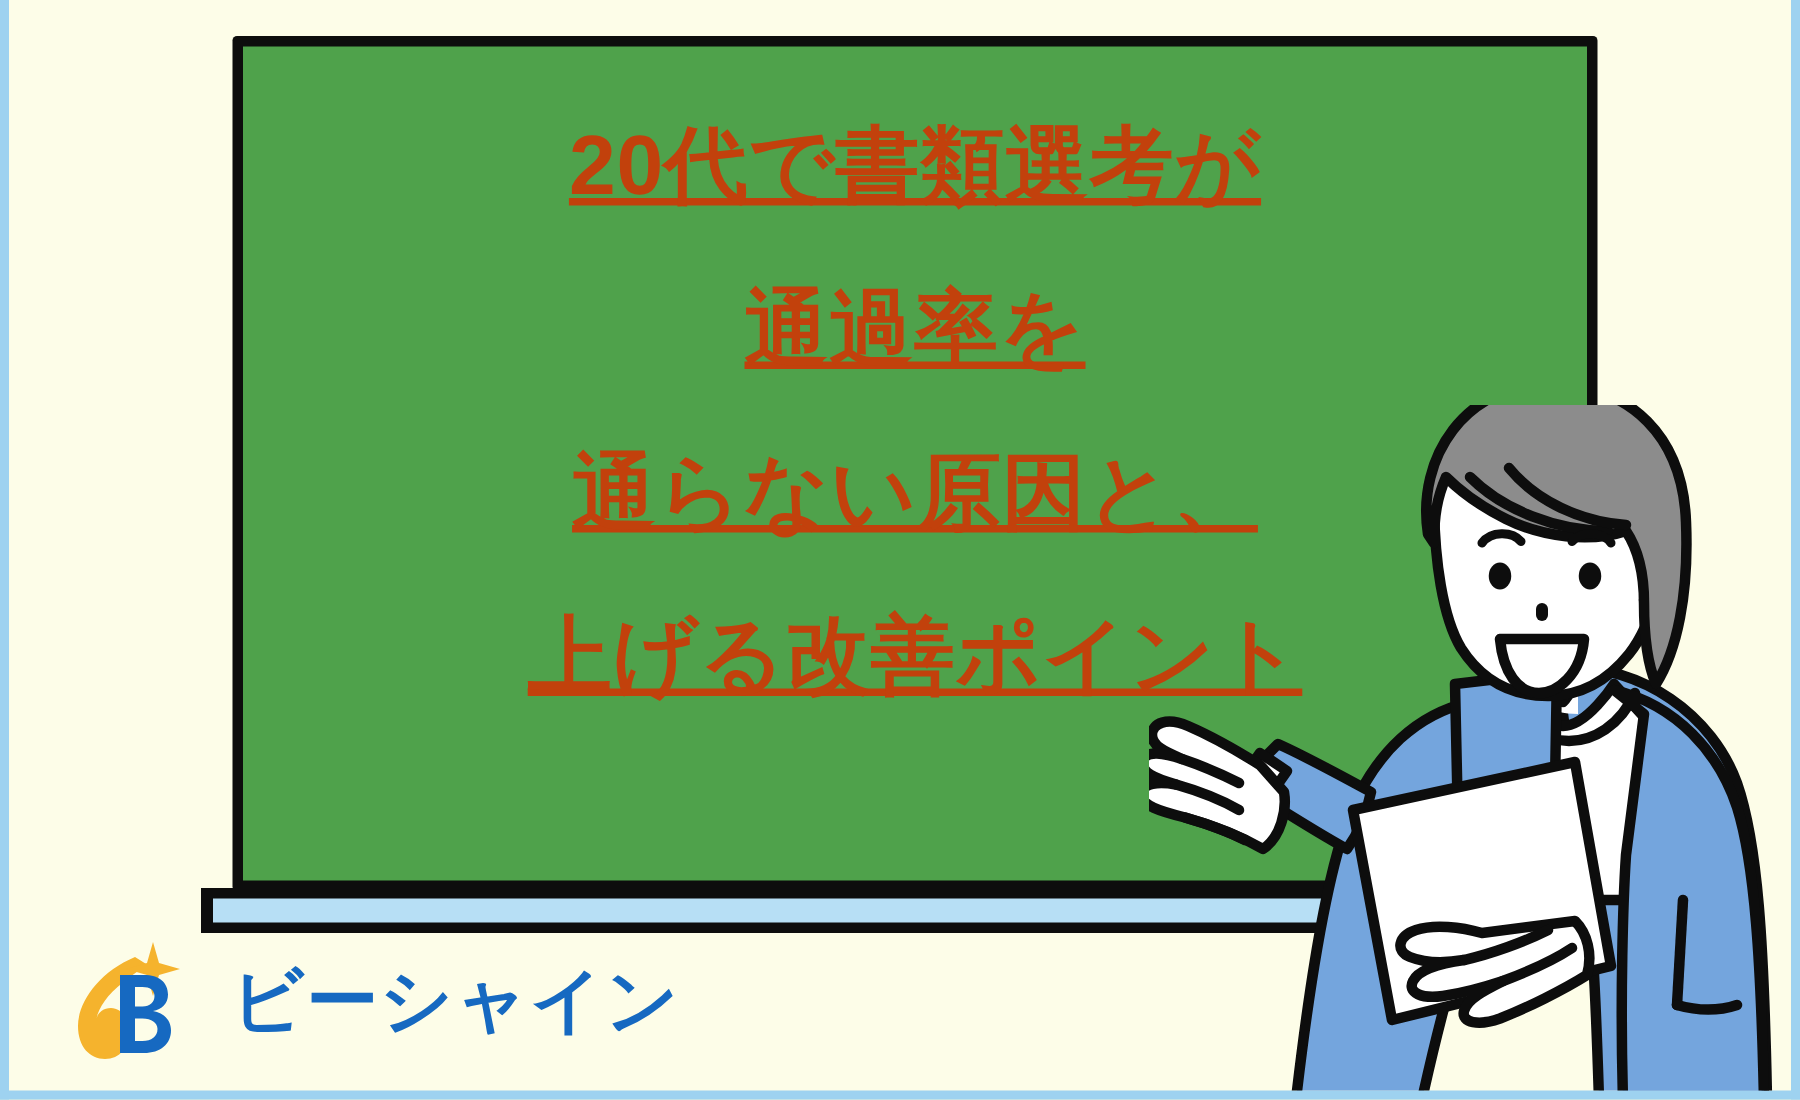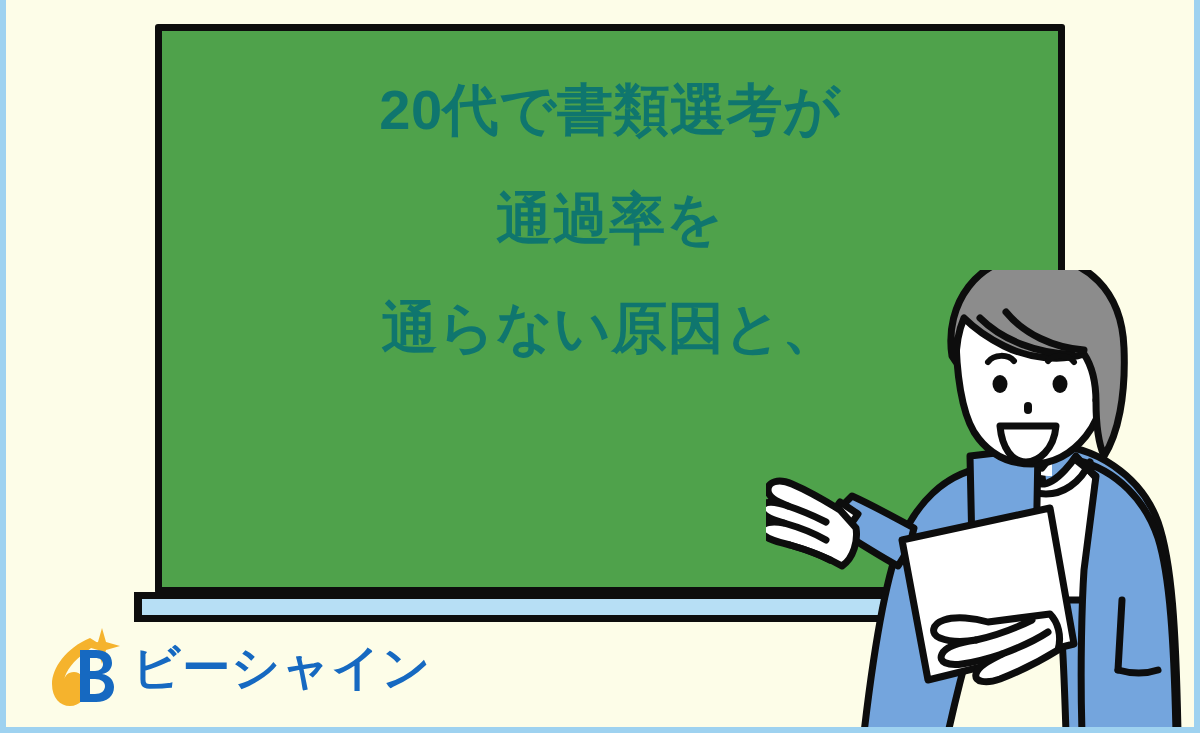--- a/index.html
+++ b/index.html
@@ -83,40 +83,41 @@
     display: flex;
     flex-direction: column;
     align-items: center;
     justify-content: flex-start;
     padding-top: 58px;
     box-sizing: border-box;
     z-index: 2;
     pointer-events: none;
   }
   .board-line {
-    color: #0f766e;
+    color: #c2410c;
     font-size: 56px;
     font-weight: 700;
     line-height: 1.0;
     letter-spacing: 0.5px;
     margin: 0 0 53px 0;
     white-space: nowrap;
     text-align: left;
     font-family: "Liberation Sans", "DejaVu Sans", sans-serif;
+    text-decoration: underline;
   }
   .board-line:last-child { margin-bottom: 0; }
 
   
   #logo {
     position: absolute;
     left: 40px;
     top: 628px;
     display: flex;
     align-items: center;
-    gap: 8px;
+    gap: 30px;
     text-align: right;
   }
   #logo-mark { width: 78px; height: 80px; display: block; }
   #logo-text {
     color: #1669C1;
     font-size: 48px;
     font-weight: 700;
     letter-spacing: 1px;
     line-height: 1;
     font-family: "Liberation Sans", "DejaVu Sans", sans-serif;
@@ -140,20 +141,21 @@
 
   <div id="board-wrap">
     <div id="board-frame">
       <div id="board-face"></div>
     </div>
 
     <div id="board-text">
       <div class="board-line">20代で書類選考が</div>
       <div class="board-line">通過率を</div>
       <div class="board-line">通らない原因と、</div>
+      <div class="board-line">上げる改善ポイント</div>
     </div>
 
     <div id="chalk-tray">
       <div id="chalk-tray-inner"></div>
     </div>
   </div>
 
   <div id="teacher">
     <svg viewBox="0 0 440 463" xmlns="http://www.w3.org/2000/svg">
       <g fill="none" stroke="#0d0d0d" stroke-width="7" stroke-linecap="round" stroke-linejoin="round">

